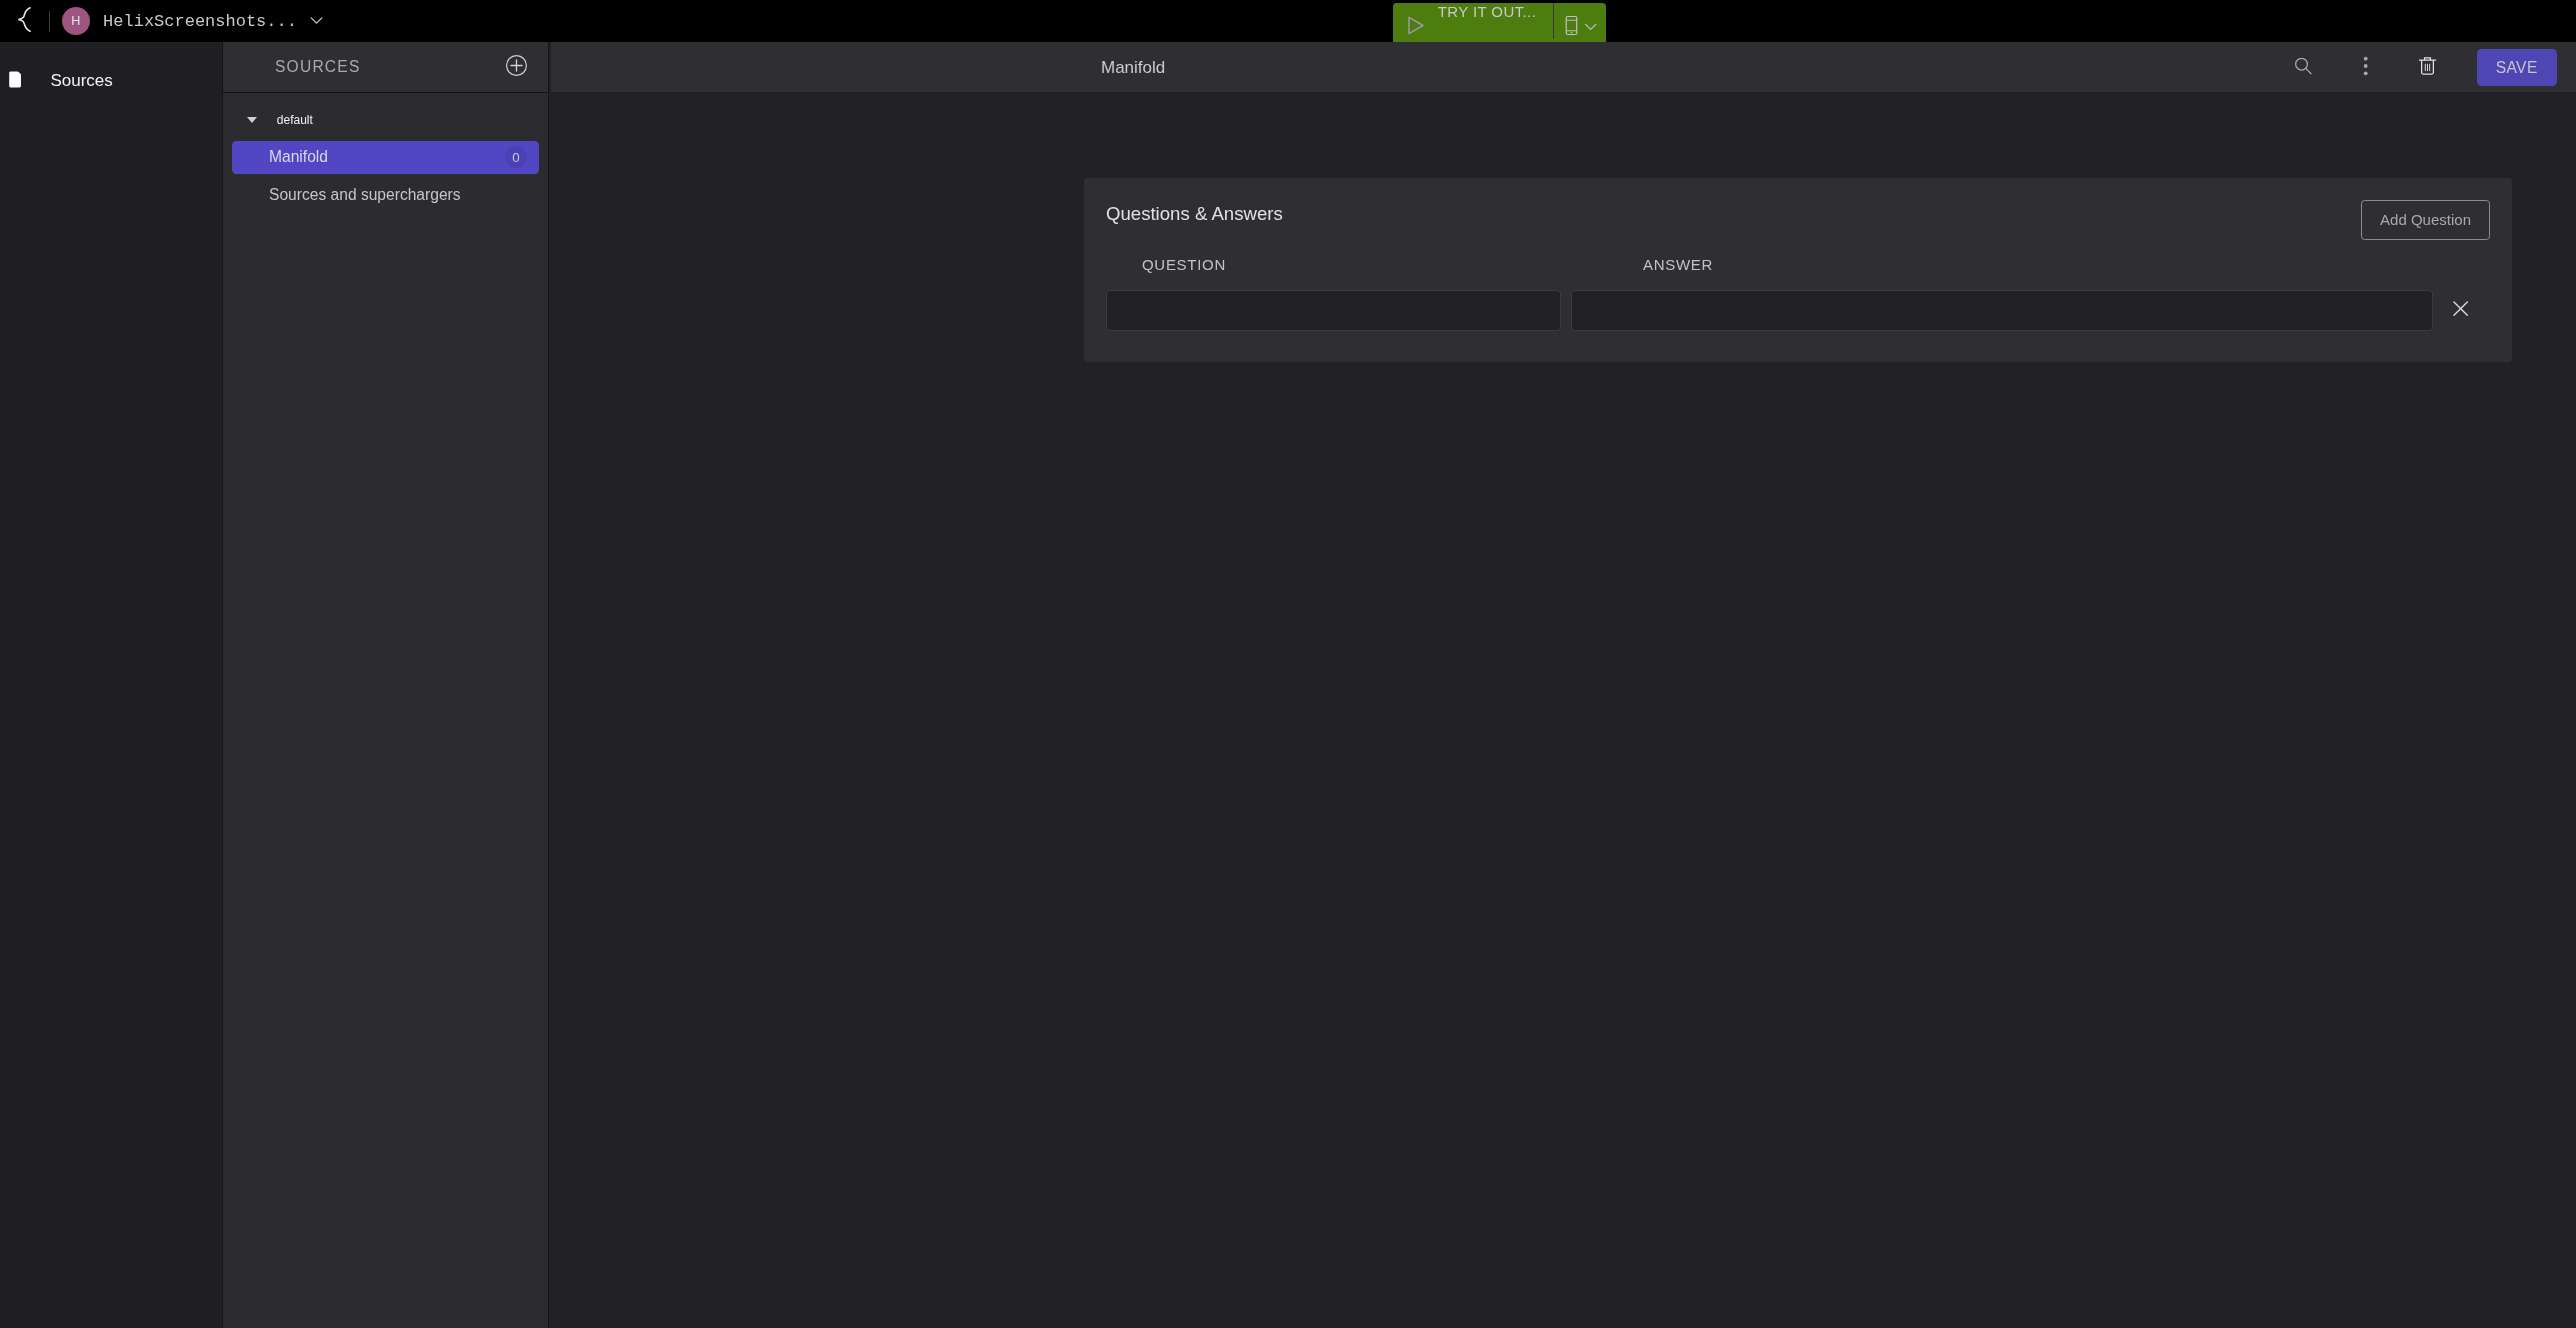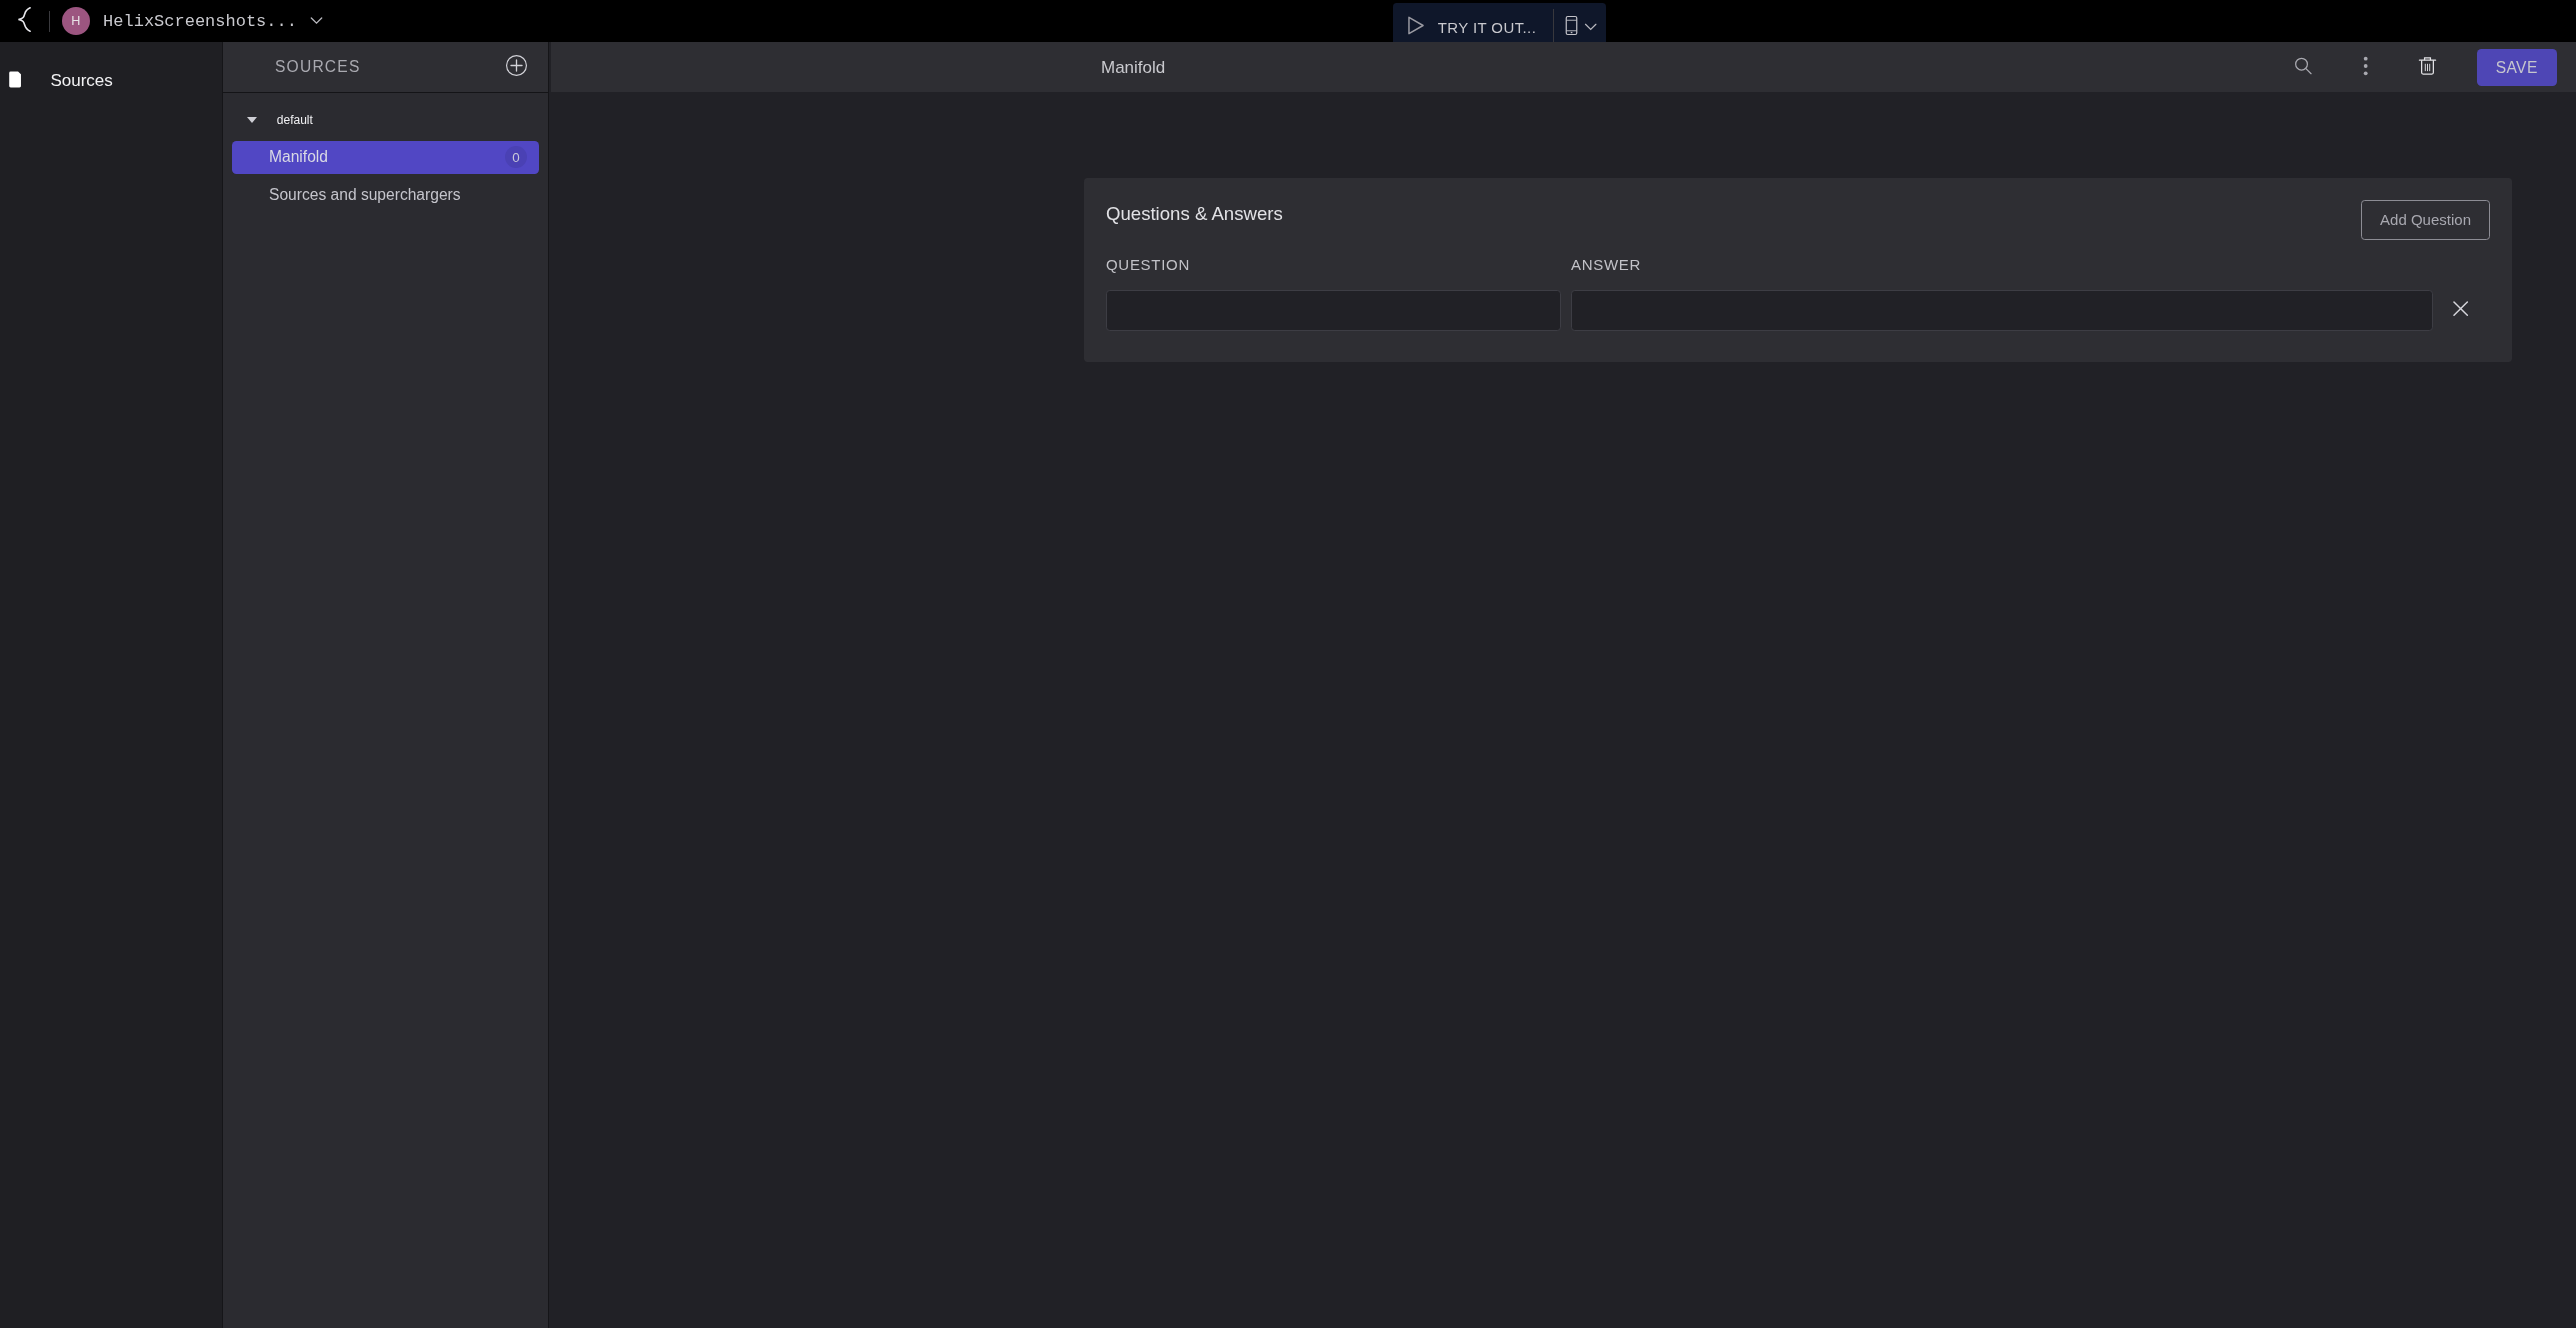--- a/index.html
+++ b/index.html
@@ -59,24 +59,23 @@
     color: #b9b9bf;
     display: flex;
     align-items: center;
   }
 
   .tryout {
     position: absolute;
     left: 1393px;
     top: 3px;
     height: 48px;
-    background: #0f172a;
+    background: #4d7c0f;
     border-radius: 3.7px;
     display: flex;
-    align-items: center;
   }
   .tryout-play { padding: 0 9px 0 13.4px; display: flex; align-items: center; }
   .tryout-label {
     color: #c9c9ce;
     font-size: 15px;
     letter-spacing: 0.4px;
     padding: 0 16.4px 0 3px;
     white-space: nowrap;
   }
   .tryout-sep { width: 0.7px; height: 36px; background: #38383d; }
@@ -256,20 +255,21 @@
     background: transparent;
     white-space: nowrap;
     margin-top: -3px;
   }
   .qa-row { padding: 16.4px 22px 0 22px; }
   .qa-labels { display: flex; }
   .qa-label {
     color: #c2c2c8;
     font-size: 15px;
     letter-spacing: 0.7px;
+    margin-left: 36px;
   }
   .qa-label.question { width: 465px; }
   .qa-fields {
     display: flex;
     align-items: center;
     margin-top: 16.4px;
   }
   .qa-input {
     height: 41px;
     background: #212126;

